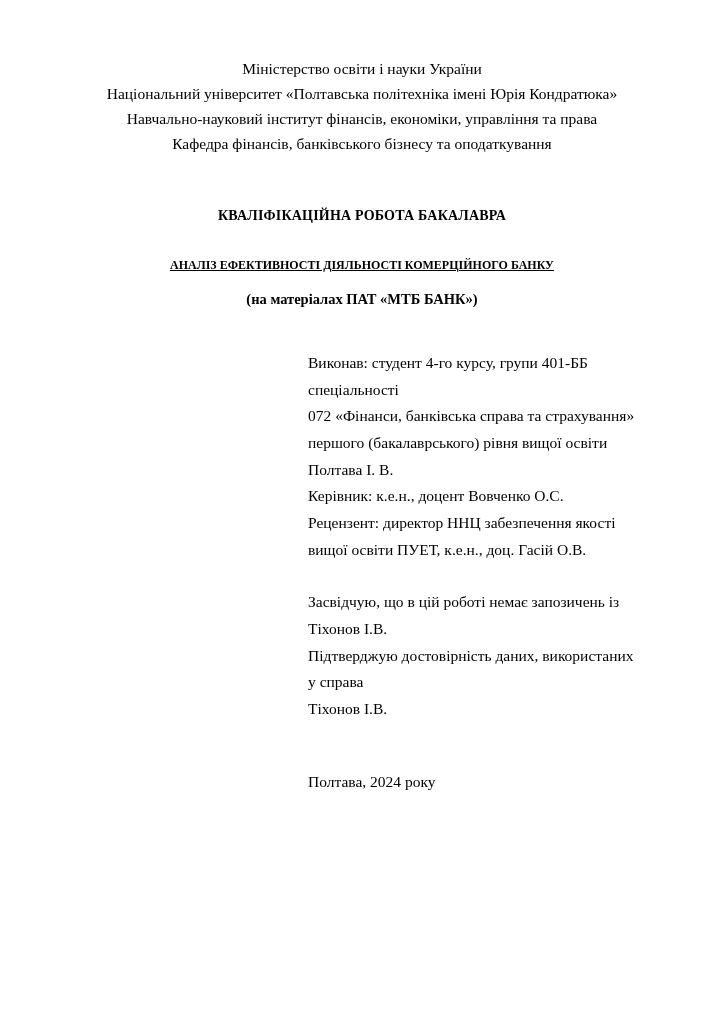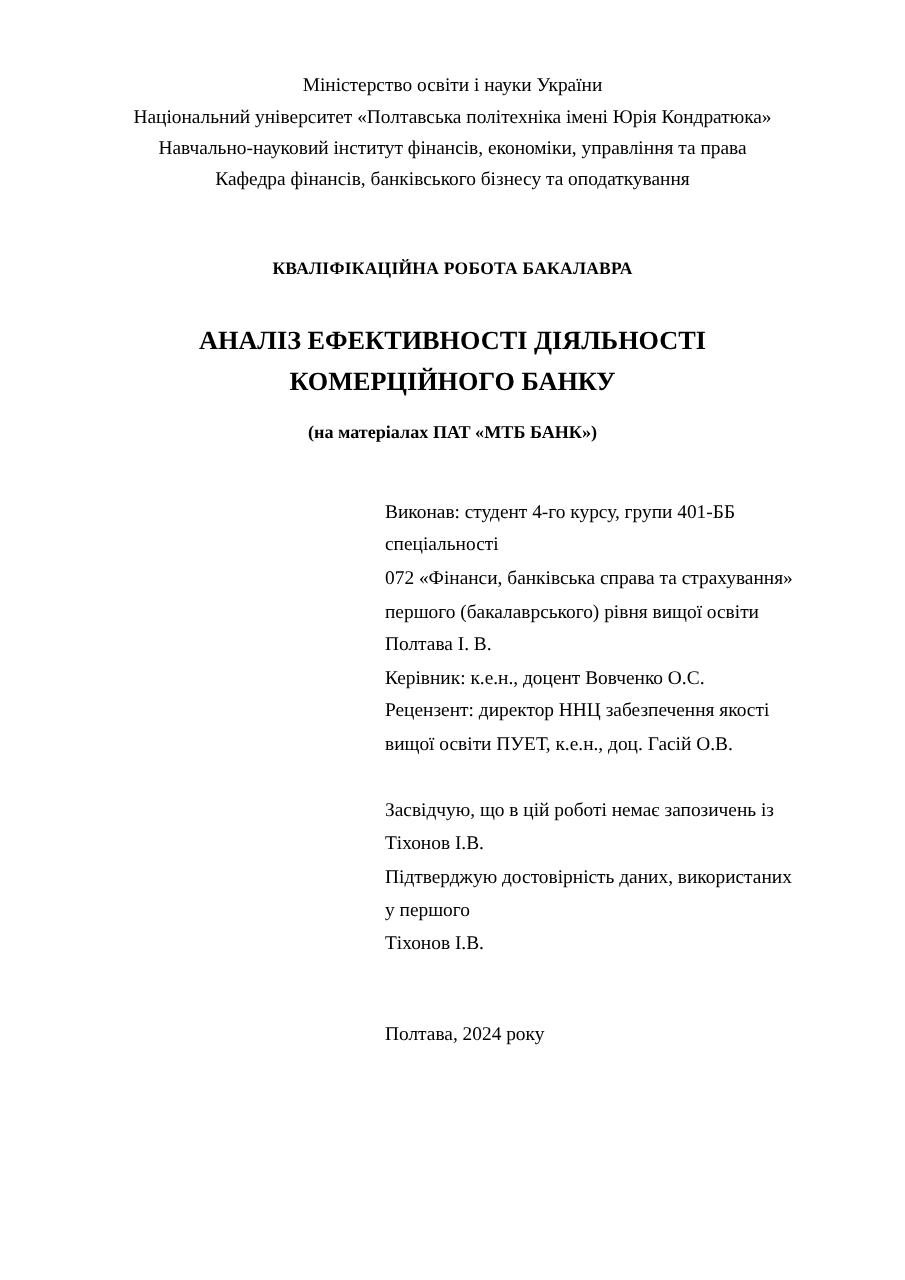--- a/index.html
+++ b/index.html
@@ -32,25 +32,26 @@
   .title-block {
     text-align: center;
     margin-top: 52px;
   }
   .doc-kind {
     font-size: 14px;
     font-weight: bold;
     letter-spacing: 0.2px;
   }
   .doc-title {
-    font-size: 21px;
+    font-size: 12px;
     font-weight: bold;
     margin-top: 32px;
     line-height: 1.55;
     padding: 0 38px;
+    text-decoration: underline;
   }
   .doc-subtitle {
     font-size: 14.5px;
     font-weight: bold;
     margin-top: 16px;
   }
   .author-block {
     margin-top: 42px;
     margin-left: 252px;
     font-size: 15.5px;
@@ -103,19 +104,19 @@
     <div class="line">Полтава І. В.</div>
     <div class="line">Керівник: к.е.н., доцент Вовченко О.С.</div>
     <div class="line">Рецензент: директор ННЦ забезпечення якості</div>
     <div class="line">вищої освіти ПУЕТ, к.е.н., доц. Гасій О.В.</div>
   </div>
 
   <div class="statement-block">
     <div class="line">Засвідчую, що в цій роботі немає запозичень із</div>
     <div class="line">Тіхонов І.В.</div>
     <div class="line">Підтверджую достовірність даних, використаних</div>
-    <div class="line">у першого</div>
+    <div class="line">у справа</div>
     <div class="line">Тіхонов І.В.</div>
   </div>
 
   <div class="place-block">Полтава, 2024 року</div>
 
 </div>
 
 </body></html>

